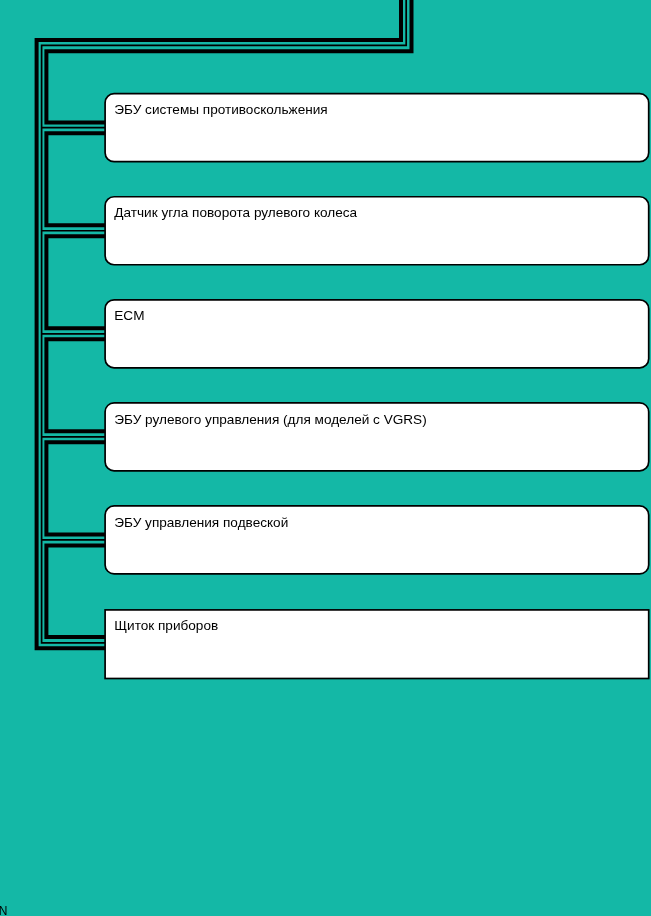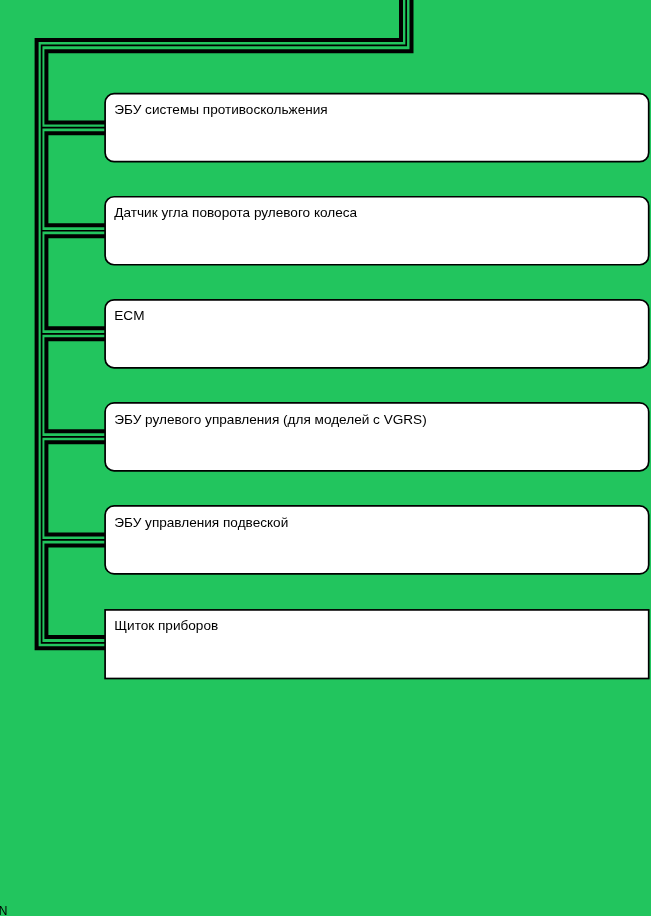--- a/index.html
+++ b/index.html
@@ -1,16 +1,16 @@
 <!DOCTYPE html>
 <html><head>
 <meta charset="utf-8">
 <style>
   html,body{margin:0;padding:0;background:#ffffff;}
-  .page{position:relative;width:651px;height:916px;background:#22c55e;overflow:hidden;}
+  .page{position:relative;width:651px;height:916px;background:#14b8a6;overflow:hidden;}
   svg{display:block;}
   text{font-family:"Liberation Sans",sans-serif;fill:#000;}
 </style>
 </head>
 <body>
 <div class="page">
 <svg width="651" height="916" viewBox="0 0 651 916" xmlns="http://www.w3.org/2000/svg">
 
   <path d="M 401 0 V 39.9 H 36.6 V 648.3 H 105" fill="none" stroke="#000" stroke-width="4"></path>
 

